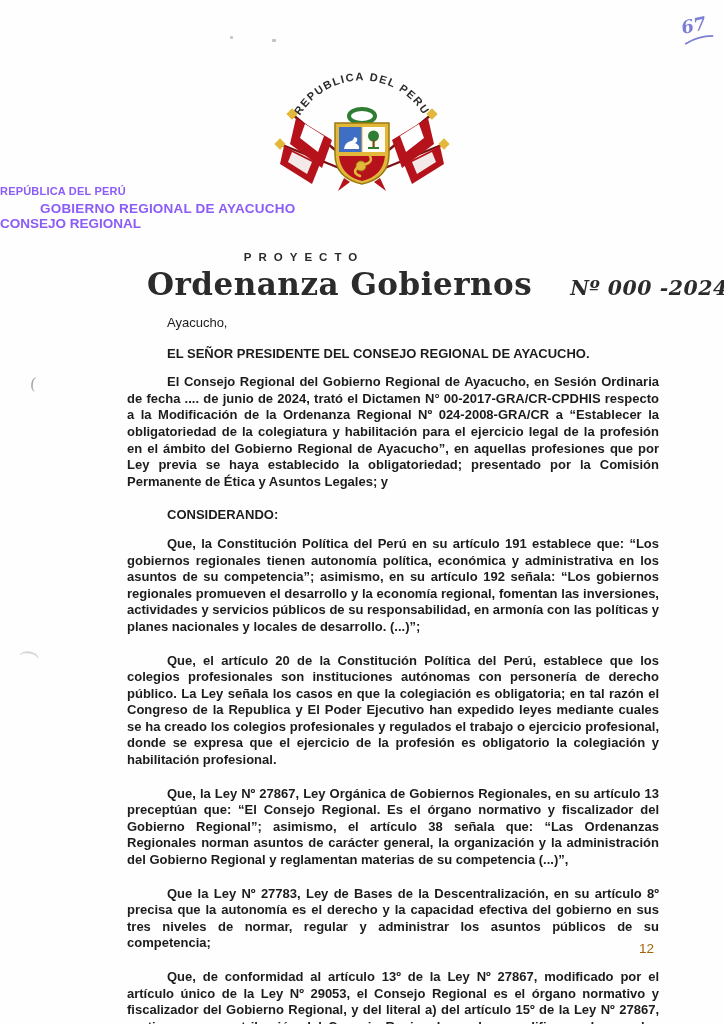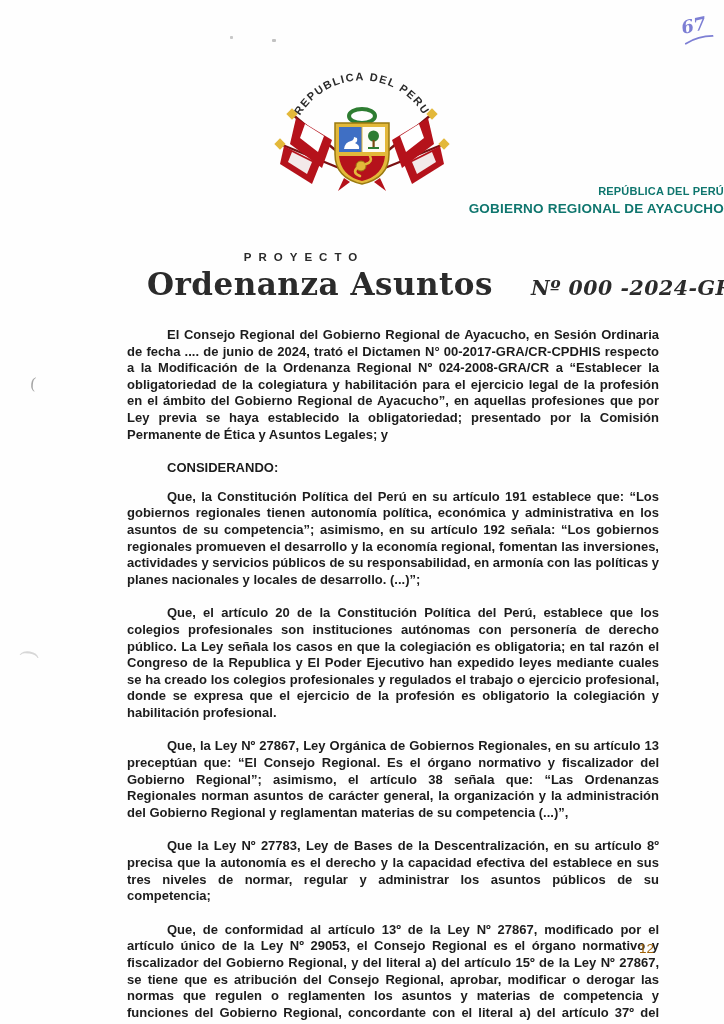--- a/index.html
+++ b/index.html
@@ -32,21 +32,21 @@
     line-height:1;
   }
   .handwritten svg { display:block; margin-top:1px; }
   
   .emblem {
     position:absolute; top:72px; left:50%;
     transform:translateX(-50%);
     width:182px; height:120px;
   }
   
-  .org-lines { position:absolute; top:185px; left:0; width:724px; text-align:right; color:#0f766e; }
+  .org-lines { position:absolute; top:185px; left:0; width:724px; text-align:left; color:#8b5cf6; }
   .org-line1 { font-size:11px; font-weight:bold; letter-spacing:.2px; }
   .org-line2 { font-size:13.5px; font-weight:bold; margin-top:4px; letter-spacing:.2px;margin-left:40px; }
   .org-line3 { font-size:13.5px; font-weight:bold; }
   
   .proyecto {
     position:absolute; top:251px; left:0; width:608px;
     text-align:center; font-size:11.5px; font-weight:bold;
     letter-spacing:7px; color:#2a2a2a;
   }
   .title-row {
@@ -144,34 +144,37 @@
 
     <g>
       <polygon points="78,110 66,119 72,106" fill="#b5121b"></polygon>
       <polygon points="102,110 114,119 108,106" fill="#b5121b"></polygon>
     </g>
   </svg>
 
   <div class="org-lines">
     <div class="org-line1">REPÚBLICA DEL PERÚ</div>
     <div class="org-line2">GOBIERNO REGIONAL DE AYACUCHO</div>
+    <div class="org-line3">CONSEJO REGIONAL</div>
   </div>
 
   <div class="proyecto">PROYECTO</div>
   <div class="title-row">
-    <span class="title-main">Ordenanza Asuntos</span>
+    <span class="title-main">Ordenanza Gobiernos</span>
     <span class="title-number">Nº 000 -2024-GRA/CR</span>
   </div>
 
   <div class="doc-body">
+    <div class="place-line">Ayacucho,</div>
+    <div class="salutation">EL SEÑOR PRESIDENTE DEL CONSEJO REGIONAL DE AYACUCHO.</div>
     <p>El Consejo Regional del Gobierno Regional de Ayacucho, en Sesión Ordinaria de fecha .... de junio de 2024, trató el Dictamen N° 00-2017-GRA/CR-CPDHIS respecto a la Modificación de la Ordenanza Regional Nº 024-2008-GRA/CR a “Establecer la obligatoriedad de la colegiatura y habilitación para el ejercicio legal de la profesión en el ámbito del Gobierno Regional de Ayacucho”, en aquellas profesiones que por Ley previa se haya establecido la obligatoriedad; presentado por la Comisión Permanente de Ética y Asuntos Legales; y</p>
     <div class="considering">CONSIDERANDO:</div>
     <p>Que, la Constitución Política del Perú en su artículo 191 establece que: “Los gobiernos regionales tienen autonomía política, económica y administrativa en los asuntos de su competencia”; asimismo, en su artículo 192 señala: “Los gobiernos regionales promueven el desarrollo y la economía regional, fomentan las inversiones, actividades y servicios públicos de su responsabilidad, en armonía con las políticas y planes nacionales y locales de desarrollo. (...)”;</p>
     <p>Que, el artículo 20 de la Constitución Política del Perú, establece que los colegios profesionales son instituciones autónomas con personería de derecho público. La Ley señala los casos en que la colegiación es obligatoria; en tal razón el Congreso de la Republica y El Poder Ejecutivo han expedido leyes mediante cuales se ha creado los colegios profesionales y regulados el trabajo o ejercicio profesional, donde se expresa que el ejercicio de la profesión es obligatorio la colegiación y habilitación profesional.</p>
     <p>Que, la Ley Nº 27867, Ley Orgánica de Gobiernos Regionales, en su artículo 13 preceptúan que: “El Consejo Regional. Es el órgano normativo y fiscalizador del Gobierno Regional”; asimismo, el artículo 38 señala que: “Las Ordenanzas Regionales norman asuntos de carácter general, la organización y la administración del Gobierno Regional y reglamentan materias de su competencia (...)”,</p>
-    <p>Que la Ley Nº 27783, Ley de Bases de la Descentralización, en su artículo 8º precisa que la autonomía es el derecho y la capacidad efectiva del establece en sus tres niveles de normar, regular y administrar los asuntos públicos de su competencia;</p>
+    <p>Que la Ley Nº 27783, Ley de Bases de la Descentralización, en su artículo 8º precisa que la autonomía es el derecho y la capacidad efectiva del gobierno en sus tres niveles de normar, regular y administrar los asuntos públicos de su competencia;</p>
     <p>Que, de conformidad al artículo 13º de la Ley Nº 27867, modificado por el artículo único de la Ley Nº 29053, el Consejo Regional es el órgano normativo y fiscalizador del Gobierno Regional, y del literal a) del artículo 15º de la Ley Nº 27867, se tiene que es atribución del Consejo Regional, aprobar, modificar o derogar las normas que regulen o reglamenten los asuntos y materias de competencia y funciones del Gobierno Regional, concordante con el literal a) del artículo 37º del mismo cuerpo normativo que indica que el Consejo Regional dicta Ordenanzas y Acuerdos Regionales;</p>
 
   </div>
 
   <div class="page-number">12</div>
 
 </div>
 
 </body></html>

